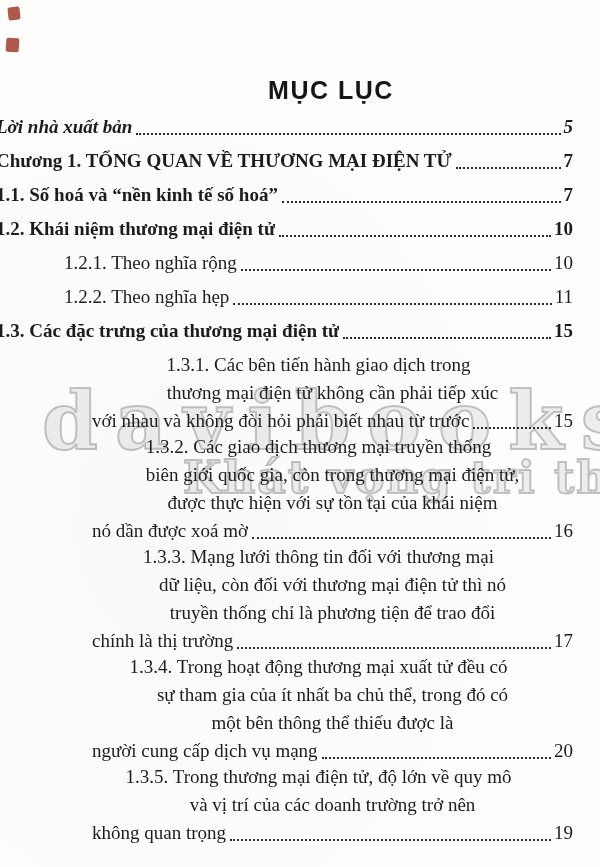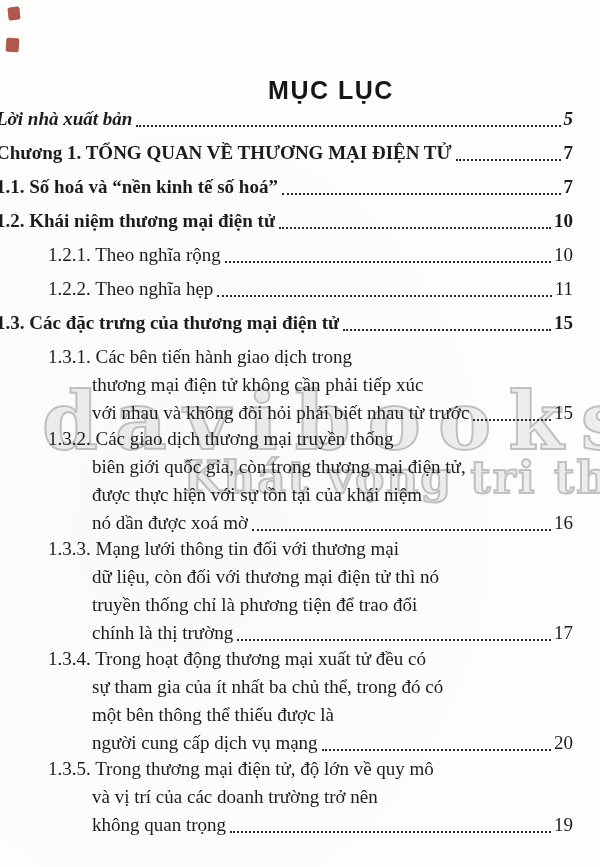--- a/index.html
+++ b/index.html
@@ -16,28 +16,28 @@
   .title {
     margin:0; padding-top:76px; width:582px;
     text-align:center;
     font-family:"Liberation Sans","DejaVu Sans",sans-serif;
     font-size:25px; font-weight:bold; letter-spacing:1.5px;
     color:#161616;
     padding-left:40px;
   }
 
   
-  .toc { padding-right:27px; font-size:19px; }
+  .toc { margin-top:8px; padding-right:27px; font-size:19px; }
   .entry { margin-bottom:6px; }
-  .entry.multi { margin-bottom:-2px; }
+  .entry.multi { margin-bottom:-2px;text-align:center; }
   .entry.bold { font-weight:bold; }
   .entry.italic { font-style:italic; }
   .entry.top { margin-left:-4px; }
   .line { line-height:28px; white-space:nowrap; }
-  .entry.sub .line { padding-left:48px; }
+  .entry.sub .line { padding-left:64px; }
   .entry.sub .line.cont { padding-left:92px; }
   .line.last { display:flex; align-items:flex-end; white-space:nowrap; }
   .txt { flex:0 1 auto; overflow:hidden; }
   .dots {
     flex:1 1 auto; min-width:12px; height:0;
     border-bottom:2.5px dotted #2a2a2a;
     margin:0 3px 6px 4px;
   }
   .pg { flex:0 0 auto; }
 

